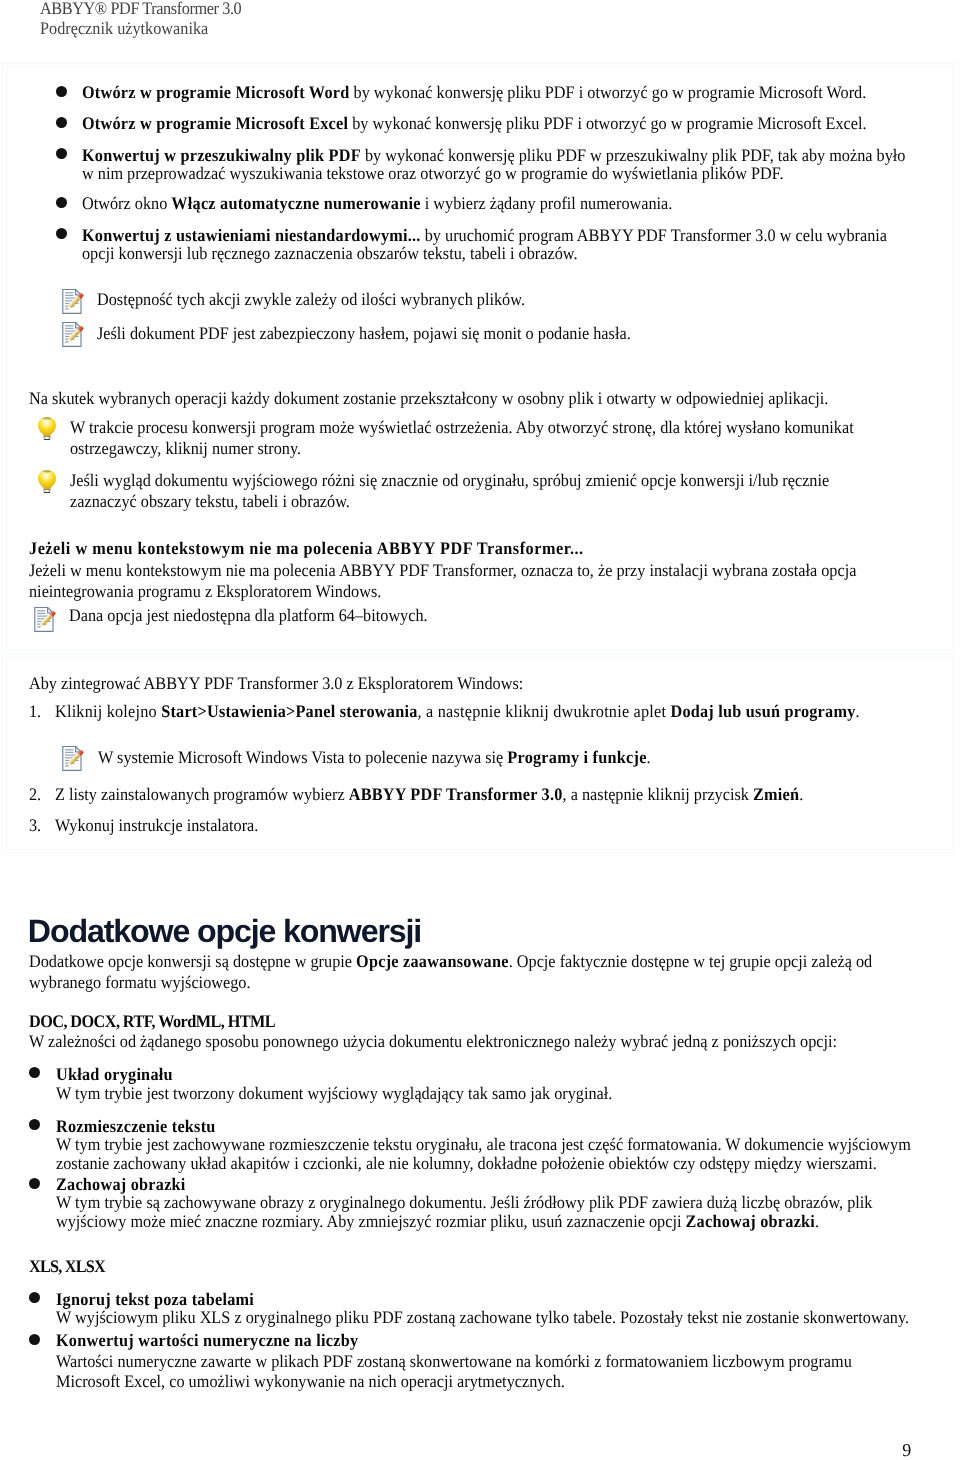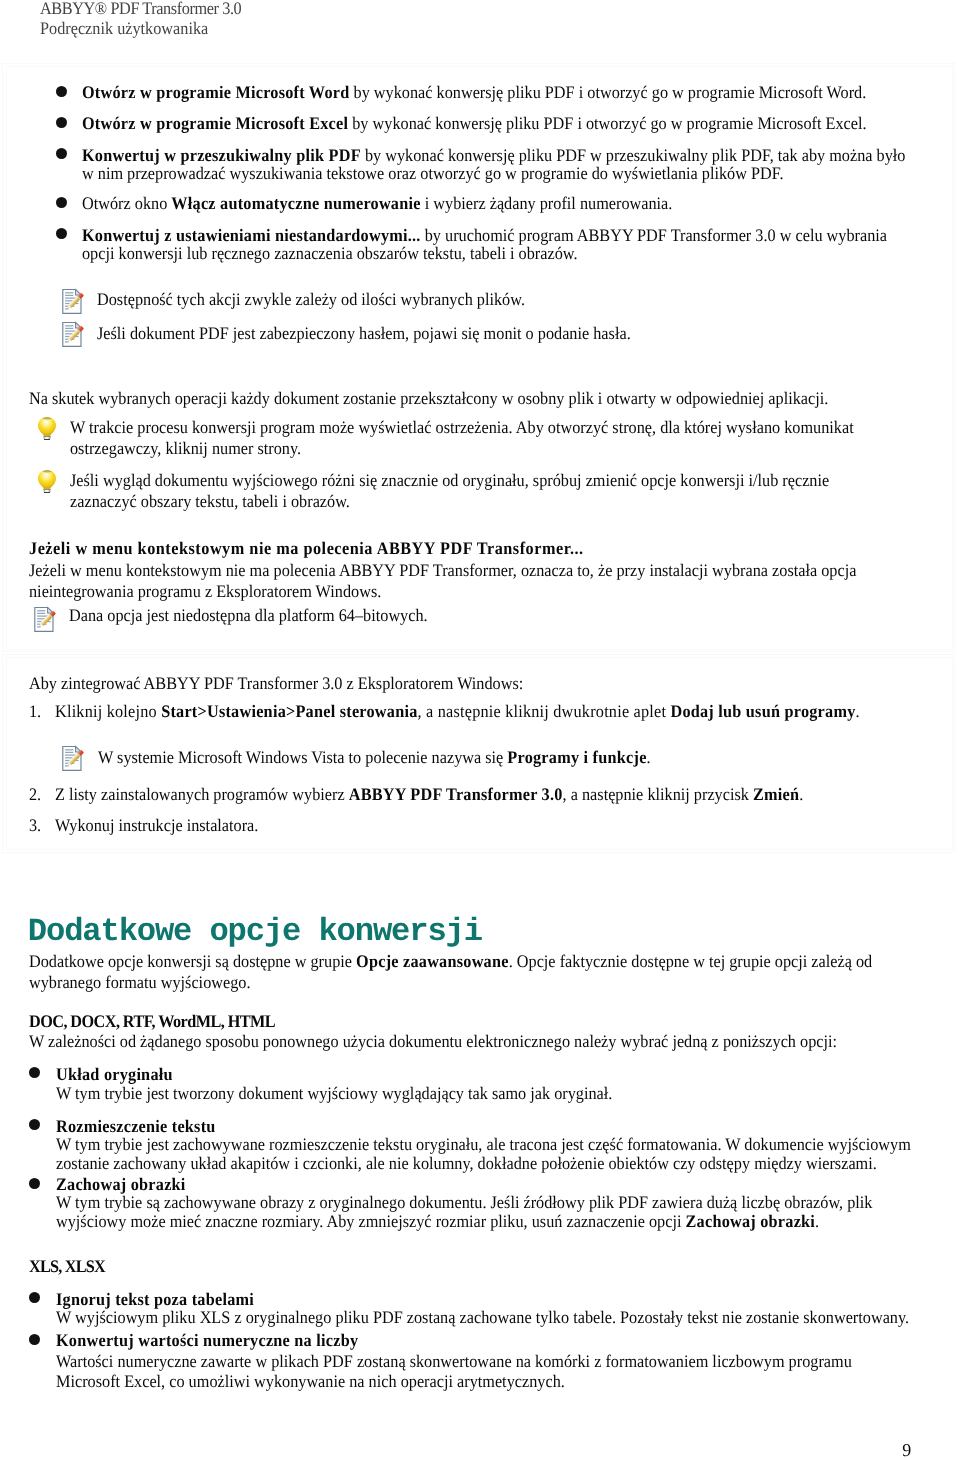--- a/index.html
+++ b/index.html
@@ -5,21 +5,21 @@
   html,body{margin:0;padding:0;background:#fff;}
   body{width:960px;height:1460px;font-family:"Liberation Serif",serif;color:#0a0a0a;-webkit-font-smoothing:antialiased;text-rendering:geometricPrecision;}
   .page{position:relative;width:960px;height:1460px;overflow:hidden;background:#fff;}
   .hdr{position:absolute;left:39.7px;font-size:17.6px;color:#444;white-space:nowrap;transform:scaleX(0.9233);transform-origin:0 0;}
   .box{position:absolute;border:1px solid #f7f9fa;box-sizing:border-box;}
   .pgno{position:absolute;font-size:18px;color:#0a0a0a;line-height:18px;}
   .blk{position:absolute;font-size:17.6px;white-space:nowrap;transform:scaleX(0.9233);transform-origin:0 0;}
   .blk .ln{height:var(--lh,18.8px);line-height:var(--lh,18.8px);}
   .blk b{font-weight:700;letter-spacing:var(--bls,0.25px);}
   .bul{position:absolute;width:11px;height:11px;border-radius:50%;background:#121212;}
-  .h1{position:absolute;font-family:Liberation Mono, monospace;font-weight:700;font-size:32.2px;color:#0f766e;letter-spacing:-1.15px;white-space:nowrap;}
+  .h1{position:absolute;font-family:Liberation Sans, sans-serif;font-weight:700;font-size:32.2px;color:#0f172a;letter-spacing:-1.15px;white-space:nowrap;}
   .ico{position:absolute;line-height:0;}
 </style>
 </head>
 <body>
 
 <div class="page">
   <div class="box" style="left:2.2px;top:62.9px;width:953px;height:589px;"></div>
   <div class="box" style="left:5.6px;top:65.5px;width:947px;height:584px;"></div>
   <div class="box" style="left:2.2px;top:654.1px;width:953px;height:199px;"></div>
   <div class="box" style="left:5.6px;top:657px;width:947px;height:193px;"></div>

